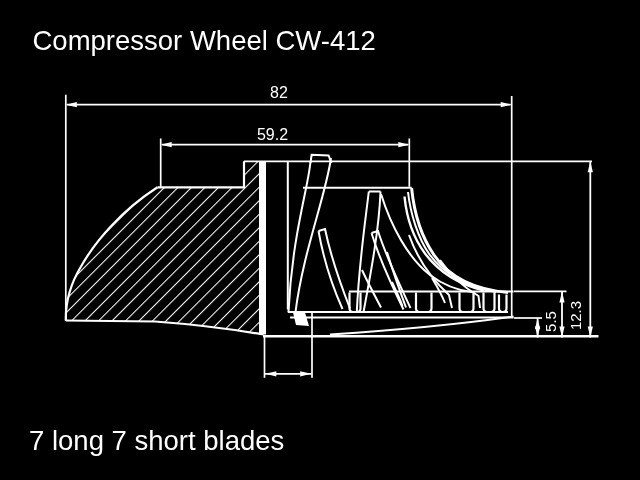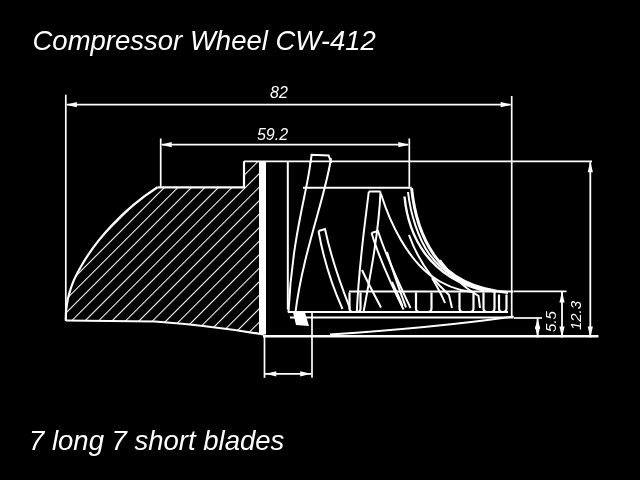--- a/index.html
+++ b/index.html
@@ -2,21 +2,20 @@
 <html><head>
 <meta charset="utf-8">
 <style>
   html, body { margin: 0; padding: 0; background: #000; }
   .canvas {
     position: relative;
     width: 640px; height: 480px;
     background: #000000;
     overflow: hidden;
     font-family: "Liberation Sans", sans-serif;
-    font-style: italic;
   }
   svg { display: block; }
   text {
     font-family: "Liberation Sans", sans-serif;
     fill: #ffffff;
     stroke: none;
   }
   .title-text  { font-size: 27.5px; }
   .note-text   { font-size: 27.5px; }
   .dim-text    { font-size: 16px; }

